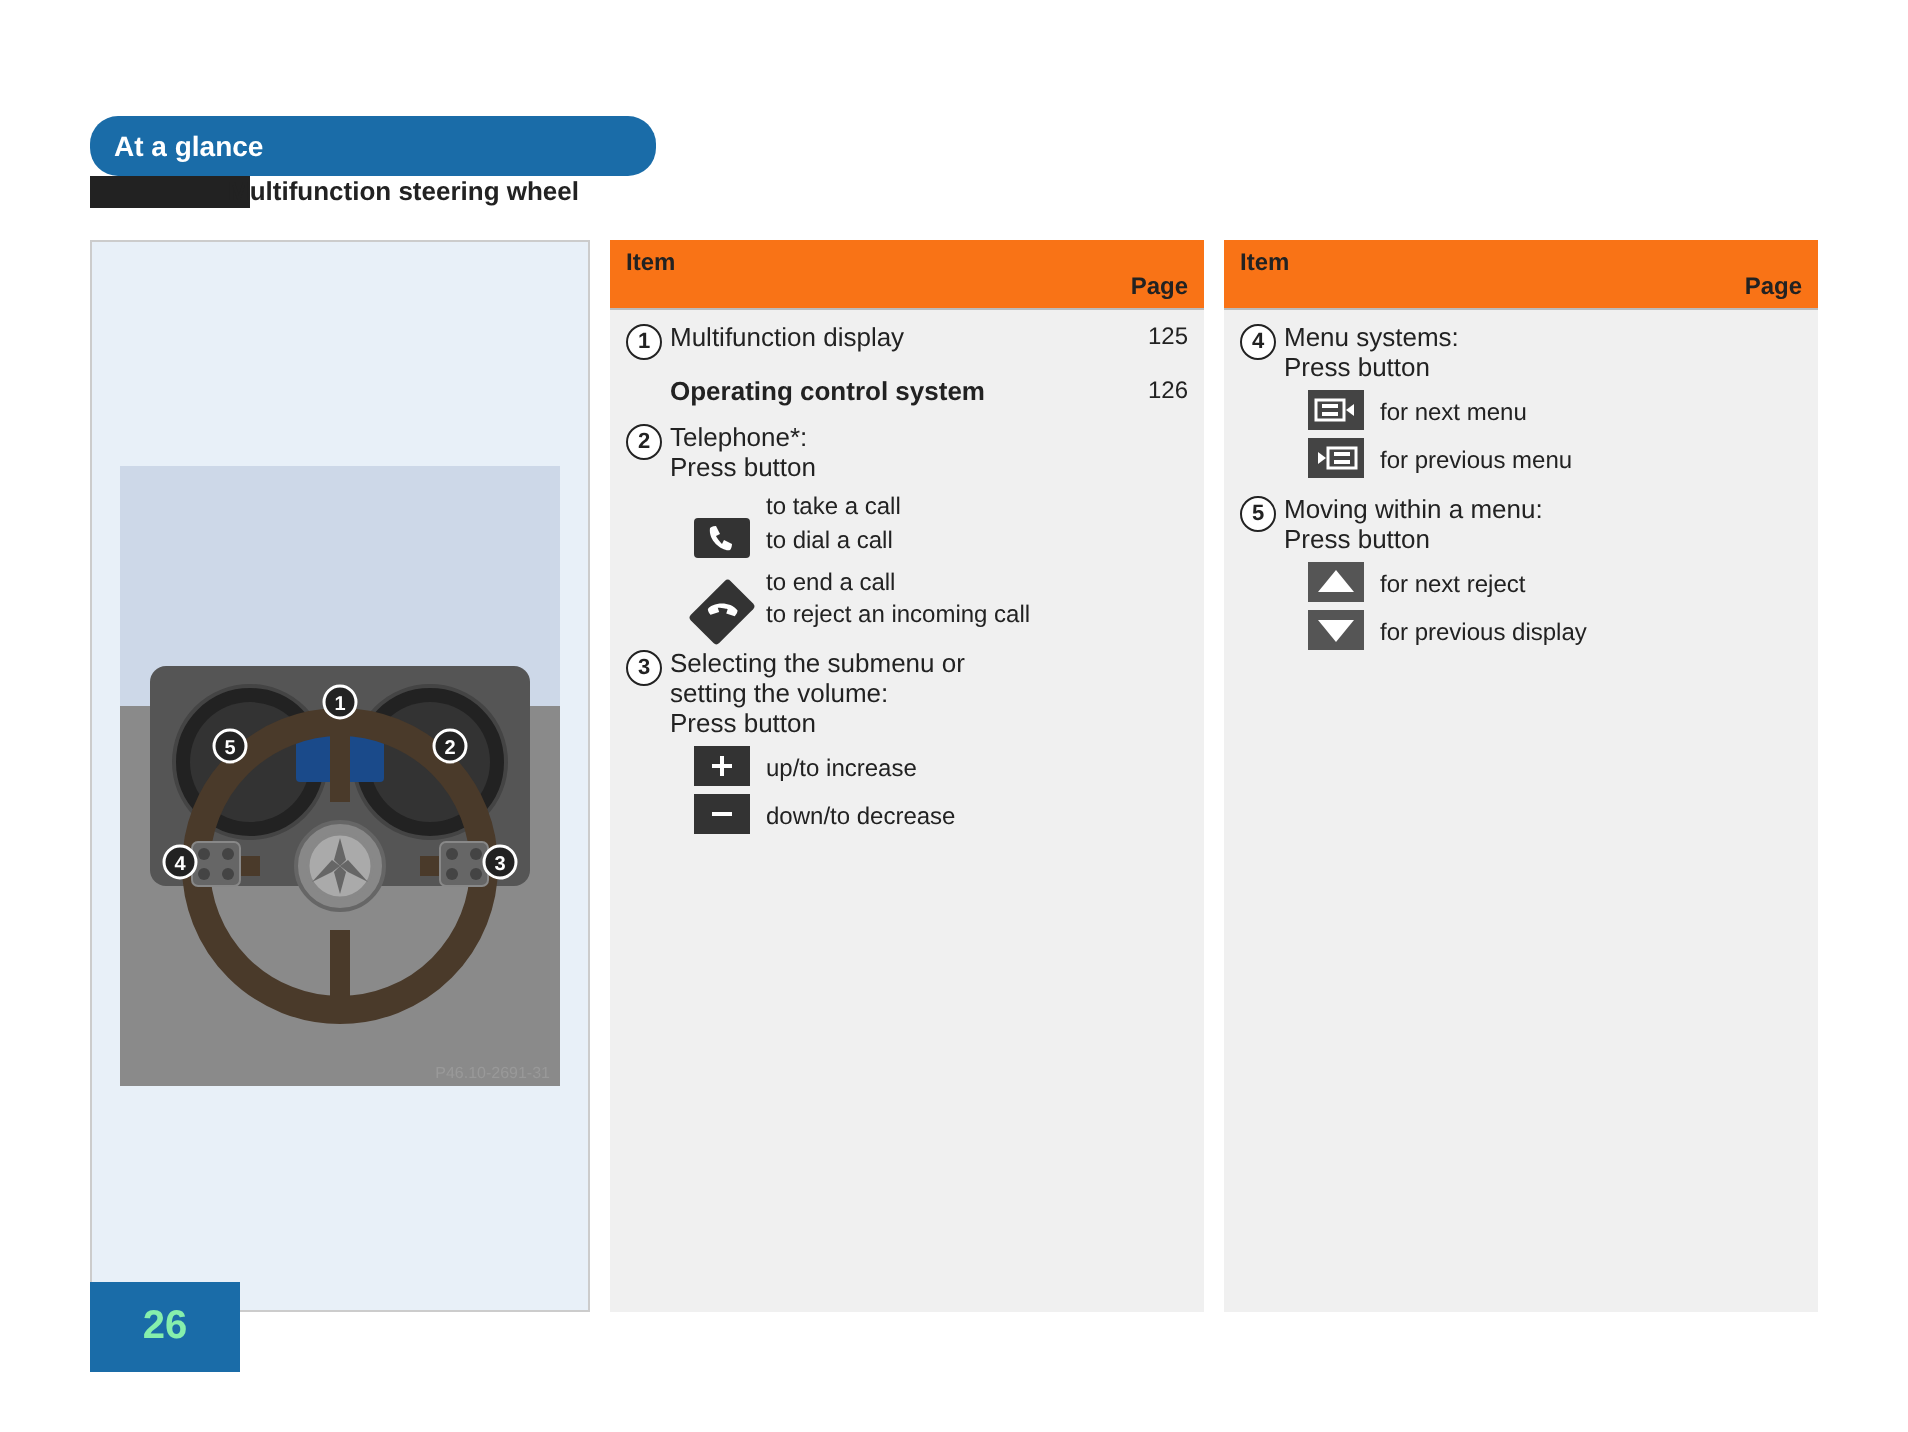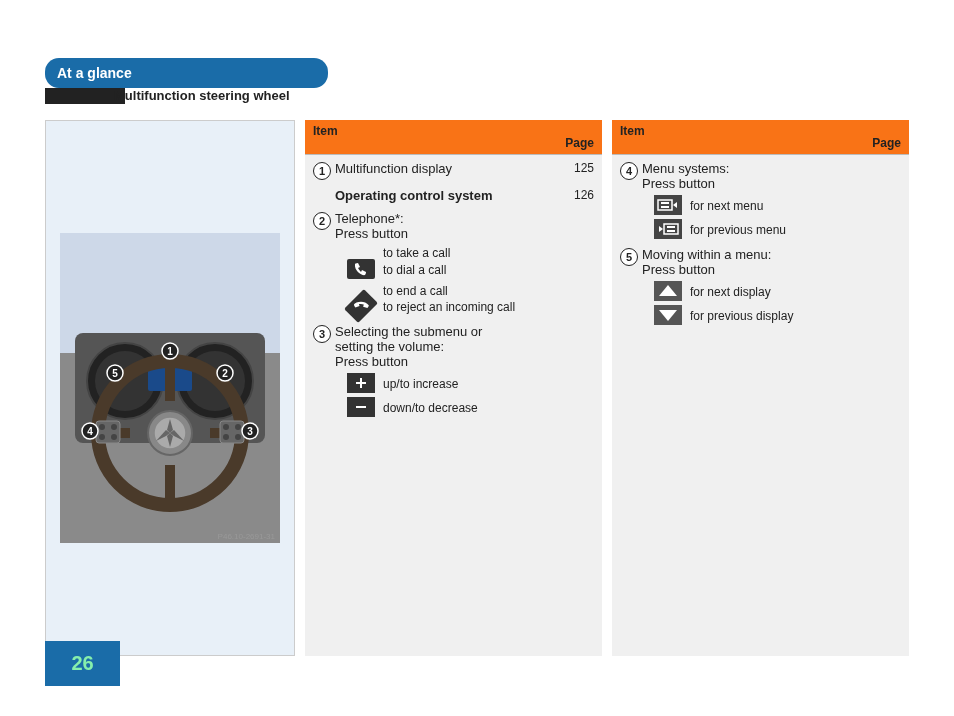--- a/index.html
+++ b/index.html
@@ -433,21 +433,21 @@
           <div class="row-number">5</div>
           <div class="row-content">
             <div>Moving within a menu:<br>Press button</div>
 
             <div class="sub-item">
               <div class="nav-icon">
                 <svg width="22" height="14" viewBox="0 0 22 14">
                   <polygon points="11,1 20,12 2,12" fill="#fff"></polygon>
                 </svg>
               </div>
-              <div class="sub-text">for next display</div>
+              <div class="sub-text">for next reject</div>
             </div>
 
             <div class="sub-item">
               <div class="nav-icon">
                 <svg width="22" height="14" viewBox="0 0 22 14">
                   <polygon points="11,13 20,2 2,2" fill="#fff"></polygon>
                 </svg>
               </div>
               <div class="sub-text">for previous display</div>
             </div>

